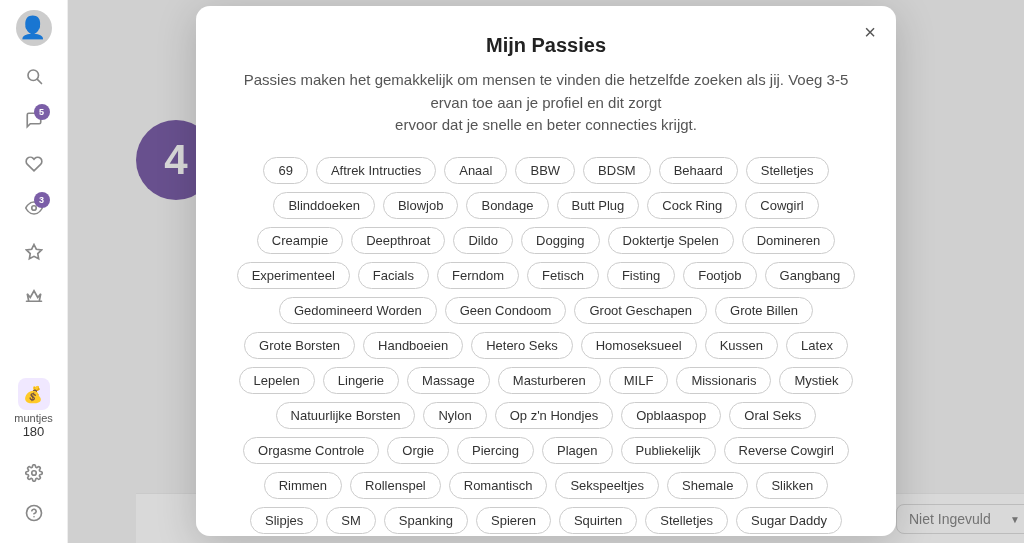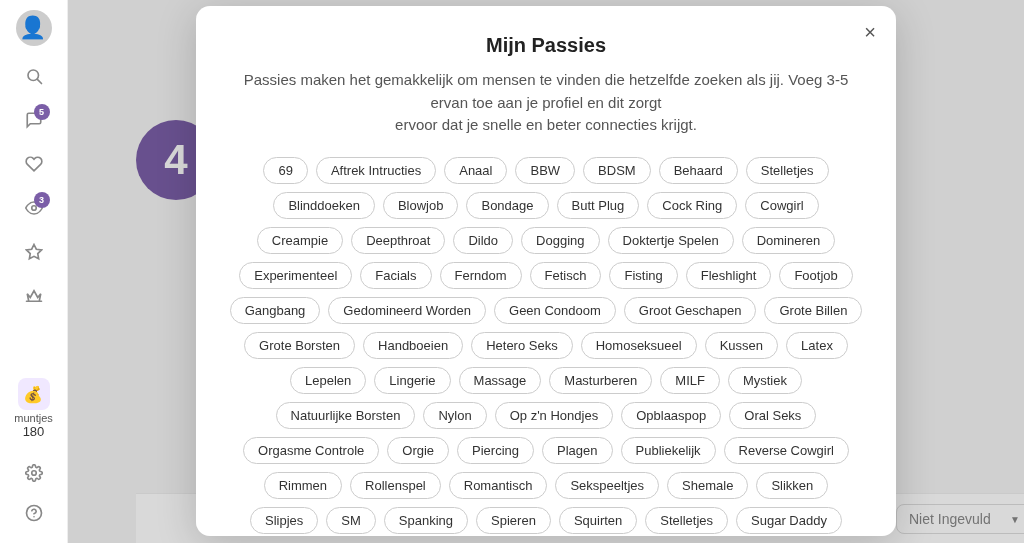--- a/index.html
+++ b/index.html
@@ -365,38 +365,38 @@
         <button class="tag">Deepthroat</button>
         <button class="tag">Dildo</button>
         <button class="tag">Dogging</button>
         <button class="tag">Doktertje Spelen</button>
         <button class="tag">Domineren</button>
         <button class="tag">Experimenteel</button>
         <button class="tag">Facials</button>
         <button class="tag">Ferndom</button>
         <button class="tag">Fetisch</button>
         <button class="tag">Fisting</button>
-        <button class="tag">Fleshlight</button>
         <button class="tag">Footjob</button>
         <button class="tag">Gangbang</button>
         <button class="tag">Gedomineerd Worden</button>
         <button class="tag">Geen Condoom</button>
         <button class="tag">Groot Geschapen</button>
         <button class="tag">Grote Billen</button>
         <button class="tag">Grote Borsten</button>
         <button class="tag">Handboeien</button>
         <button class="tag">Hetero Seks</button>
         <button class="tag">Homoseksueel</button>
         <button class="tag">Kussen</button>
         <button class="tag">Latex</button>
         <button class="tag">Lepelen</button>
         <button class="tag">Lingerie</button>
         <button class="tag">Massage</button>
         <button class="tag">Masturberen</button>
         <button class="tag">MILF</button>
+        <button class="tag">Missionaris</button>
         <button class="tag">Mystiek</button>
         <button class="tag">Natuurlijke Borsten</button>
         <button class="tag">Nylon</button>
         <button class="tag">Op z'n Hondjes</button>
         <button class="tag">Opblaaspop</button>
         <button class="tag">Oral Seks</button>
         <button class="tag">Orgasme Controle</button>
         <button class="tag">Orgie</button>
         <button class="tag">Piercing</button>
         <button class="tag">Plagen</button>

